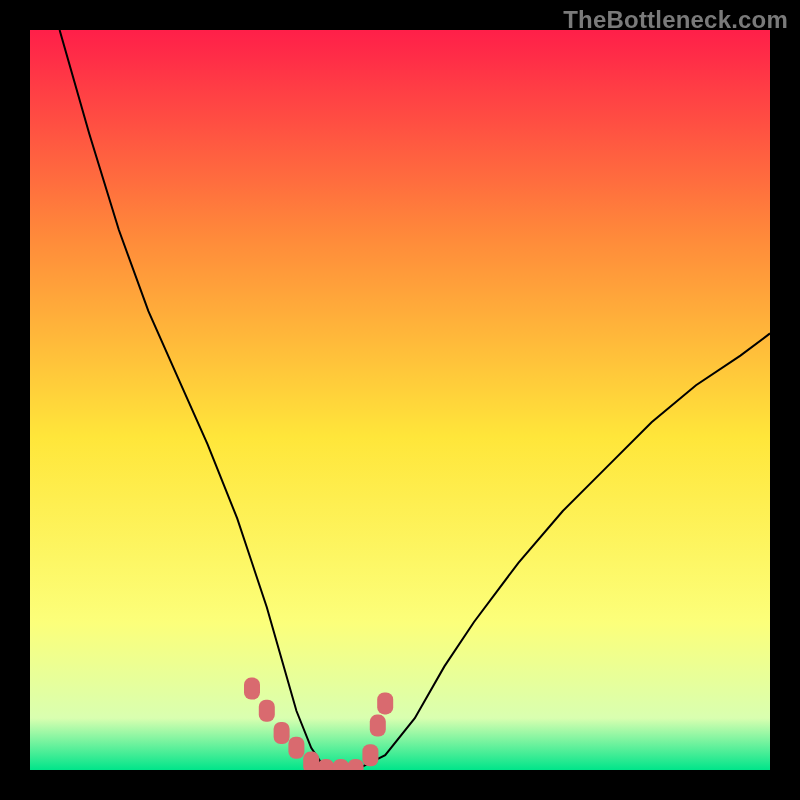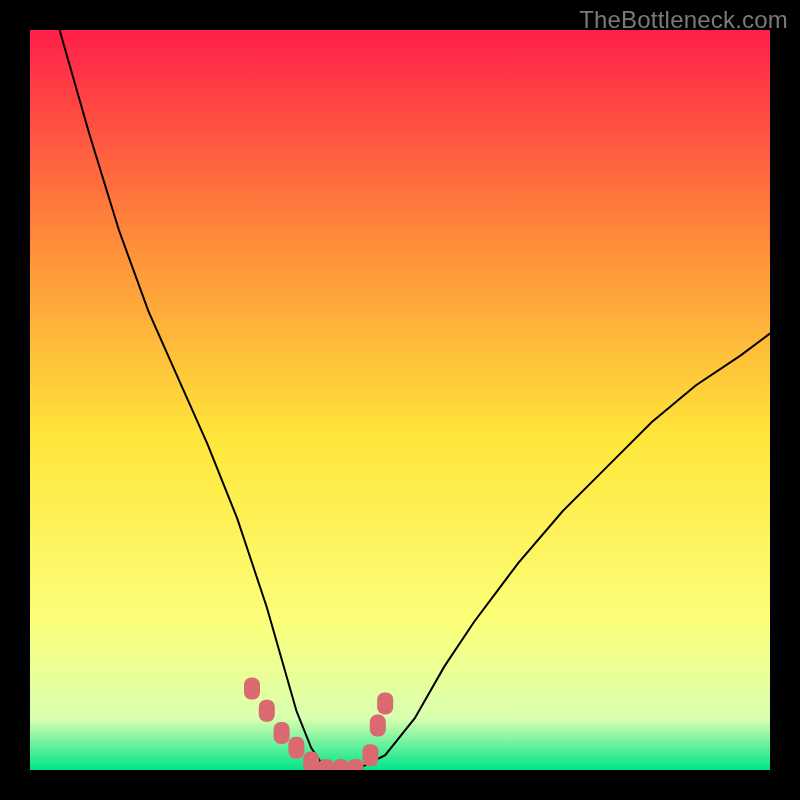--- a/index.html
+++ b/index.html
@@ -24,21 +24,21 @@
     width: 740px;
     height: 740px;
     
   }
   .watermark {
     position: absolute;
     top: 6px;
     right: 12px;
     color: #7a7a7a;
     font-size: 24px;
-    font-weight: 400;
+    font-weight: 700;
     letter-spacing: 0.2px;
     user-select: none;
   }
   svg {
     display: block;
   }
 </style>
 </head>
 <body>
 

